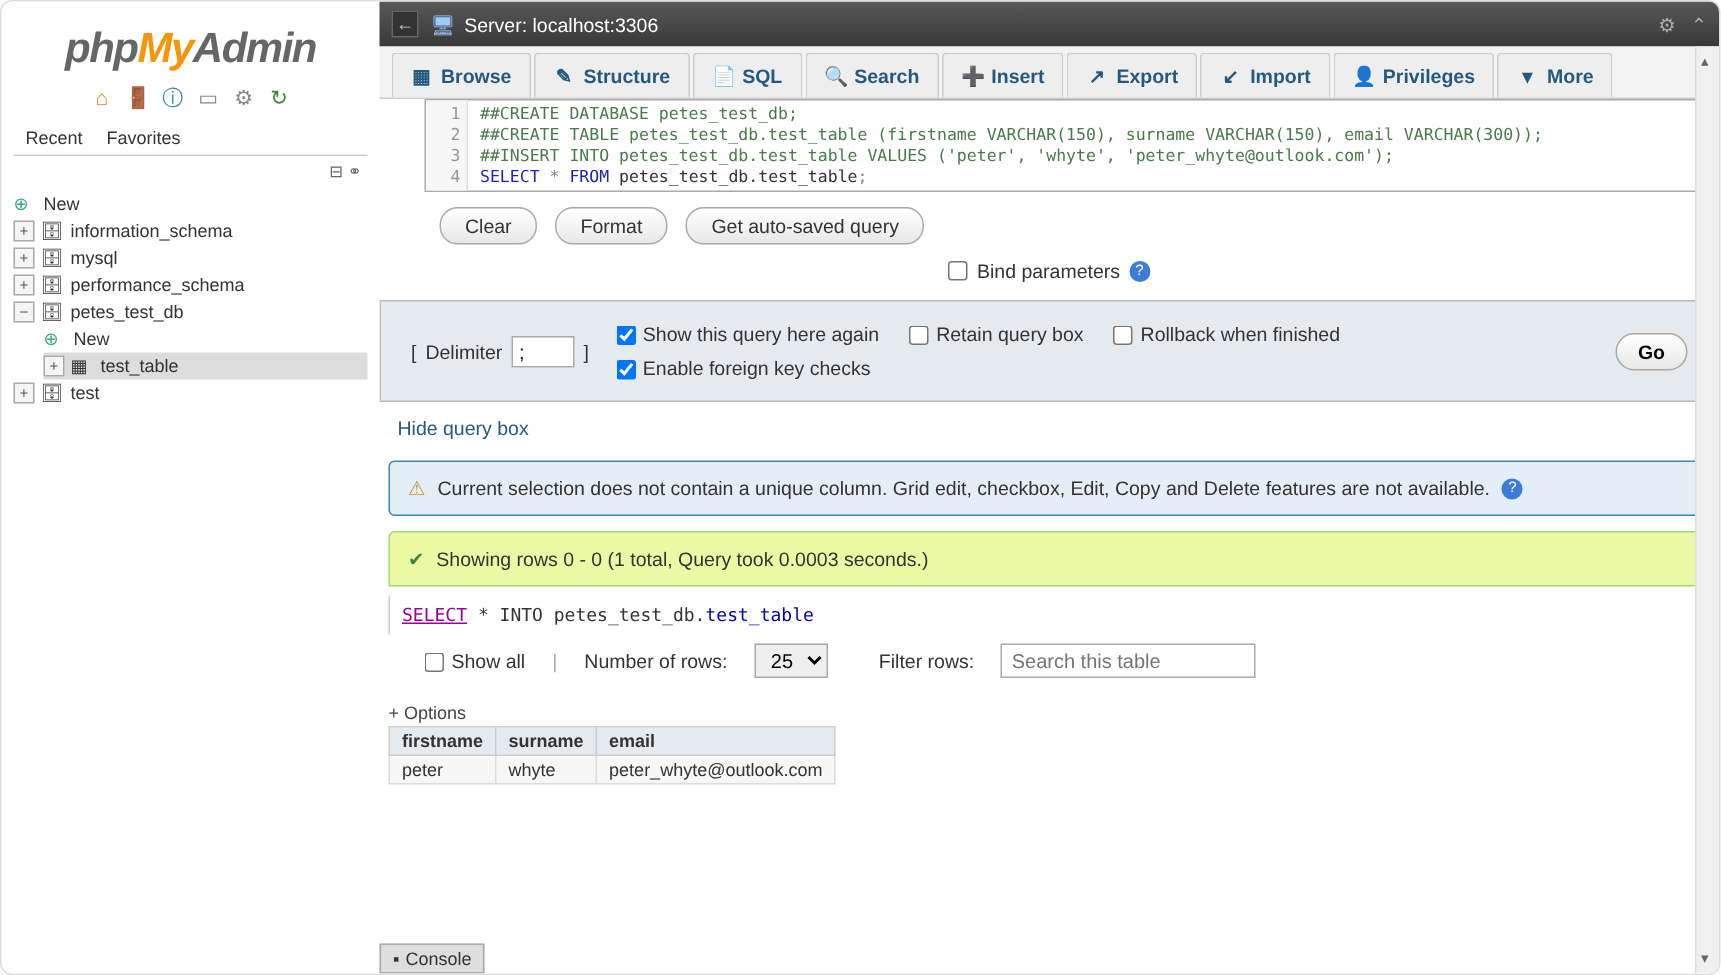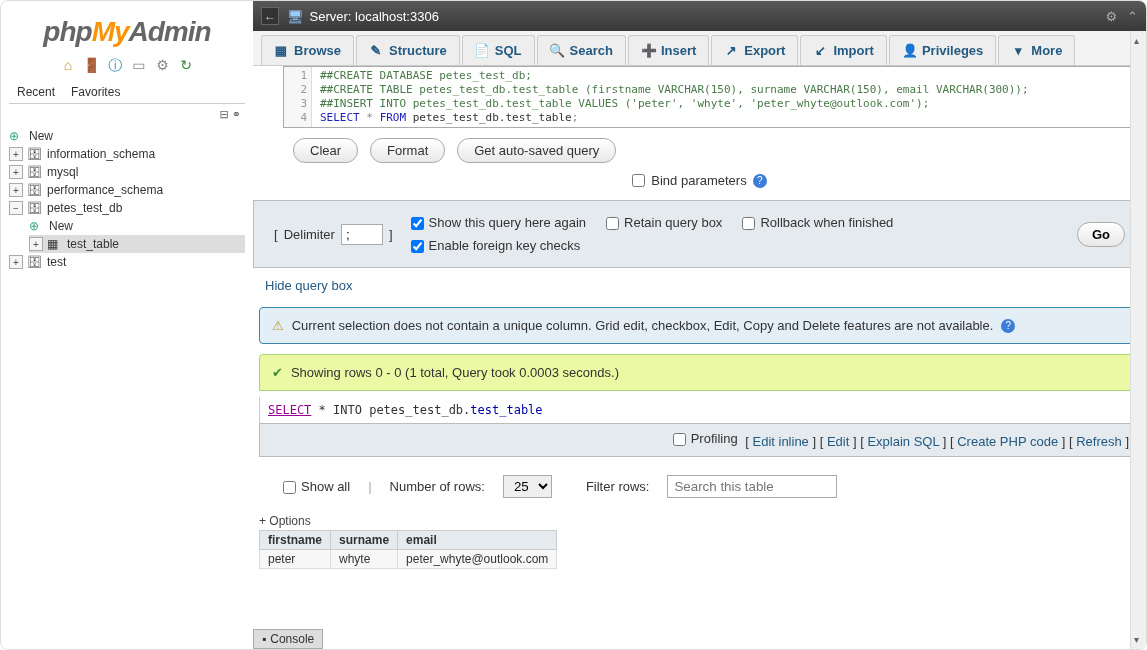--- a/index.html
+++ b/index.html
@@ -253,31 +253,20 @@
         <span class="help-ic">?</span>
       </div>
 
       <div class="success">
         <span class="ok">✔</span>
         <span>Showing rows 0 - 0 (1 total, Query took 0.0003 seconds.)</span>
       </div>
       <div class="query-disp">
         <span class="kw2">SELECT</span><span> * INTO petes_test_db.</span><span class="tbl">test_table</span>
       </div>
-      <div class="actions-bar">
-        <label class="chk" style="display:inline-flex;gap:5px;margin-right:4px">
-            <input type="checkbox" style="">
-            <span>Profiling</span>
-          </label>
-        [ <a href="#">Edit inline</a> ]
-        [ <a href="#">Edit</a> ]
-        [ <a href="#">Explain SQL</a> ]
-        [ <a href="#">Create PHP code</a> ]
-        [ <a href="#">Refresh</a> ]
-      </div>
 
       <div class="row-opts">
         <label class="chk">
             <input type="checkbox" style="">
             <span>Show all</span>
           </label>
         <span class="sep">|</span>
         <span>Number of rows:</span>
         <select><option>25</option></select>
         <span style="margin-left:16px">Filter rows:</span>

